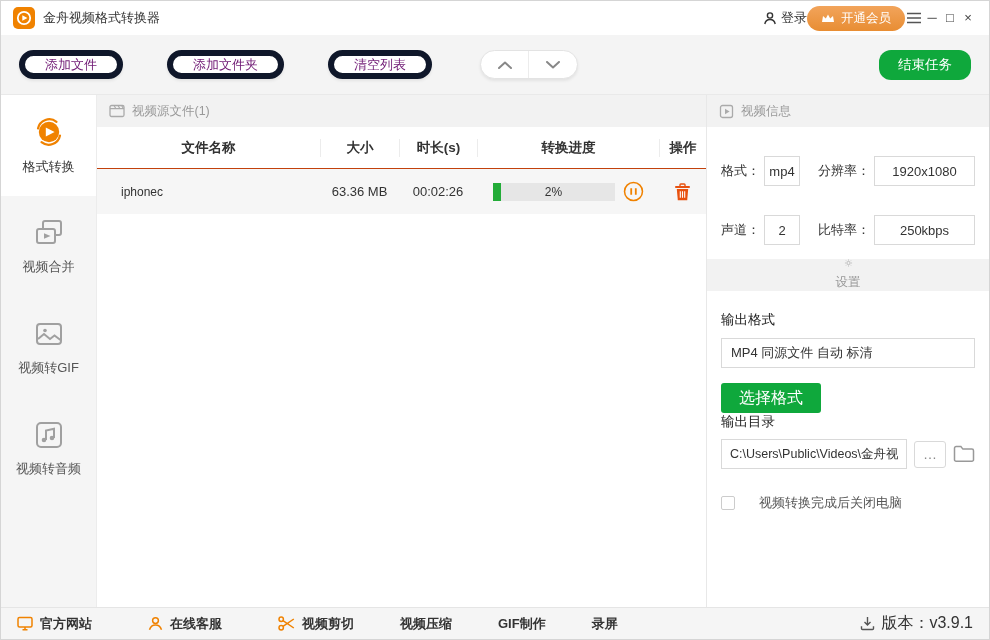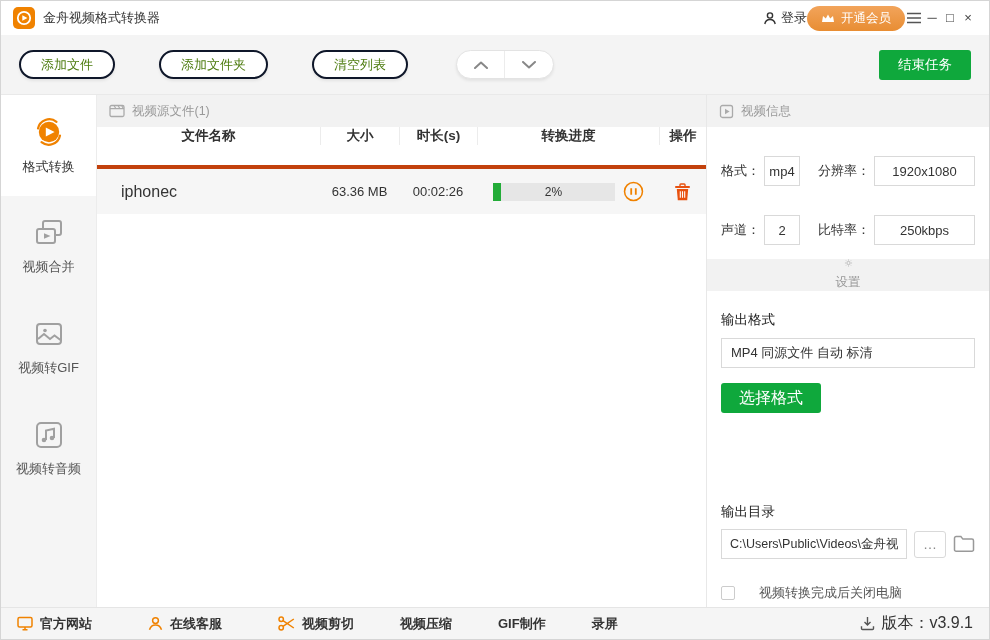--- a/index.html
+++ b/index.html
@@ -12,41 +12,41 @@
   .logo{display:flex;align-items:center;}
   .title{font-size:13px;color:#333;}
   .tb-right{margin-left:auto;display:flex;align-items:center;}
   .login{display:flex;align-items:center;gap:4px;font-size:13px;color:#333;cursor:pointer;}
   .vip{display:flex;align-items:center;gap:6px;height:25px;padding:0 14px;border-radius:13px;background:linear-gradient(180deg,#f2a45b,#e88d33);color:#fff;font-size:12.5px;cursor:pointer;}
   .wc{font-size:13px;color:#444;width:18px;text-align:center;cursor:pointer;line-height:18px;}
   .menu-btn{display:flex;align-items:center;cursor:pointer;width:18px;justify-content:center;}
 
   
   .toolbar{flex:0 0 60px;background:#f4f4f4;display:flex;align-items:center;padding:0 18px;position:relative;border-bottom:1px solid #e9e9e9;}
-  .tb-btn{height:29px;padding:0 20px;border-radius:15px;background:#fff;border:2px solid #0f172a;box-shadow:0 2px 3px rgba(0,0,0,.07);font-size:13px;color:#4d7c0f;margin-right:44px;cursor:pointer;font-family:Liberation Mono, monospace;}
+  .tb-btn{height:29px;padding:0 20px;border-radius:15px;background:#fff;border:6px solid #0f172a;box-shadow:0 2px 3px rgba(0,0,0,.07);font-size:13px;color:#701a75;margin-right:44px;cursor:pointer;font-family:Liberation Mono, monospace;}
   .updown{display:flex;height:29px;border-radius:15px;background:#fff;border:1px solid #e3e3e3;box-shadow:0 2px 3px rgba(0,0,0,.07);overflow:hidden;margin-left:4px;}
   .ud-btn{width:48px;border:none;background:transparent;display:flex;align-items:center;justify-content:center;cursor:pointer;}
   .ud-btn:first-child{border-right:1px solid #ececec;}
-  .end-task{position:absolute;right:18px;top:15px;width:92px;height:30px;background:#0fa83c;color:#fff;border:none;border-radius:3px;font-size:13.5px;cursor:pointer;font-family:inherit;}
+  .end-task{position:absolute;right:18px;top:15px;width:92px;height:30px;background:#0fa83c;color:#fff;border:none;border-radius:12px;font-size:13.5px;cursor:pointer;font-family:inherit;}
 
   
   .bodyrow{flex:1;display:flex;min-height:0;}
   .sidebar{width:96px;background:#f5f5f5;border-right:1px solid #ececec;flex:0 0 96px;}
   .side-item{height:101px;display:flex;flex-direction:column;align-items:center;justify-content:center;gap:9px;cursor:pointer;color:#555;font-size:13px;}
   .side-item.active{background:#fff;color:#333;}
 
   .main{flex:1;display:flex;flex-direction:column;background:#fff;min-width:0;}
   .sec-header{flex:0 0 32px;height:32px;background:#f2f2f2;display:flex;align-items:center;gap:7px;padding:0 12px;color:#999;font-size:12.5px;text-align:right;}
-  .thead{display:flex;flex:0 0 42px;height:42px;align-items:flex-start;border-bottom:4px solid #c2410c;background:#fff;}
+  .thead{display:flex;flex:0 0 42px;height:42px;align-items:center;border-bottom:1px solid #c2410c;background:#fff;}
   .th{font-size:13.5px;font-weight:700;color:#333;display:flex;align-items:center;justify-content:center;}
   .th + .th{border-left:1px solid #ececec;}
   .w-name{width:223px;}.w-size{width:79px;}.w-dur{width:78px;}.w-prog{width:182px;}.w-op{flex:1;}
   .trow{display:flex;height:45px;background:#f6f6f6;align-items:center;}
   .td{font-size:13px;color:#333;display:flex;align-items:center;justify-content:center;}
-  .td.name{justify-content:flex-start;padding-left:24px;font-size:16px;}
+  .td.name{justify-content:flex-start;padding-left:24px;font-size:12px;}
   .prog-cell{gap:8px;}
   .track{position:relative;width:122px;height:18px;background:#e6e6e6;overflow:hidden;}
   .fill{position:absolute;left:0;top:0;bottom:0;background:#23ac38;min-width:8px;}
   .plabel{position:relative;z-index:1;display:block;width:100%;text-align:center;font-size:12px;color:#333;line-height:18px;}
   .icon-btn{display:flex;align-items:center;justify-content:center;cursor:pointer;background:none;border:none;padding:0;}
 
   
   .panel{width:283px;flex:0 0 283px;border-left:1px solid #e8e8e8;display:flex;flex-direction:column;background:#fff;}
   .panel-header{flex:0 0 32px;height:32px;background:#f2f2f2;display:flex;align-items:center;gap:7px;padding:0 12px;color:#999;font-size:12.5px;}
   .info-grid{padding:0 14px;}
@@ -54,21 +54,21 @@
   .f-label{font-size:13px;color:#333;white-space:nowrap;}
   .f-input{height:30px;border:1px solid #d9d9d9;text-align:center;font-size:13px;color:#333;font-family:inherit;background:#fff;}
   .in-sm{width:36px;margin-left:4px;}
   .lbl2{margin-left:18px;}
   .in-lg{flex:1;min-width:0;margin-left:4px;}
   .settings-hd{margin-top:14px;flex-direction:column;}
   .settings-body{padding:0 14px;}
   .out-label{margin-top:20px;font-size:13.5px;color:#222;}
   .out-input{margin-top:9px;width:100%;height:30px;border:1px solid #d9d9d9;padding:0 9px;font-size:13px;color:#333;font-family:inherit;background:#fff;}
   .select-btn{margin-top:15px;width:100px;height:30px;background:#0fa83c;color:#fff;border:none;border-radius:3px;font-size:16px;cursor:pointer;font-family:inherit;}
-  .dir-label{margin-top:90px;font-size:13.5px;color:#222;}
+  .dir-label{font-size:13.5px;color:#222;}
   .dir-row{margin-top:8px;display:flex;align-items:center;gap:7px;}
   .dir-input{flex:1;min-width:0;height:30px;border:1px solid #d9d9d9;padding:0 8px;font-size:12.5px;color:#333;font-family:inherit;background:#fff;}
   .more-btn{width:32px;height:27px;border:1px solid #d9d9d9;background:#fff;border-radius:3px;font-size:14px;color:#888;cursor:pointer;line-height:10px;font-family:inherit;}
   .chk-row{margin-top:25px;display:flex;align-items:center;gap:24px;font-size:13px;color:#555;cursor:pointer;}
   .chk{width:14px;height:14px;border:1px solid #ccc;border-radius:2px;background:#fff;flex:0 0 14px;}
 
   
   .footer{flex:0 0 32px;height:32px;background:#f5f5f5;border-top:1px solid #e5e5e5;display:flex;align-items:center;padding:0 16px;}
   .f-item{display:flex;align-items:center;gap:7px;font-size:13px;color:#333;font-weight:600;cursor:pointer;margin-right:46px;}
   .f-item.first{margin-right:56px;}

